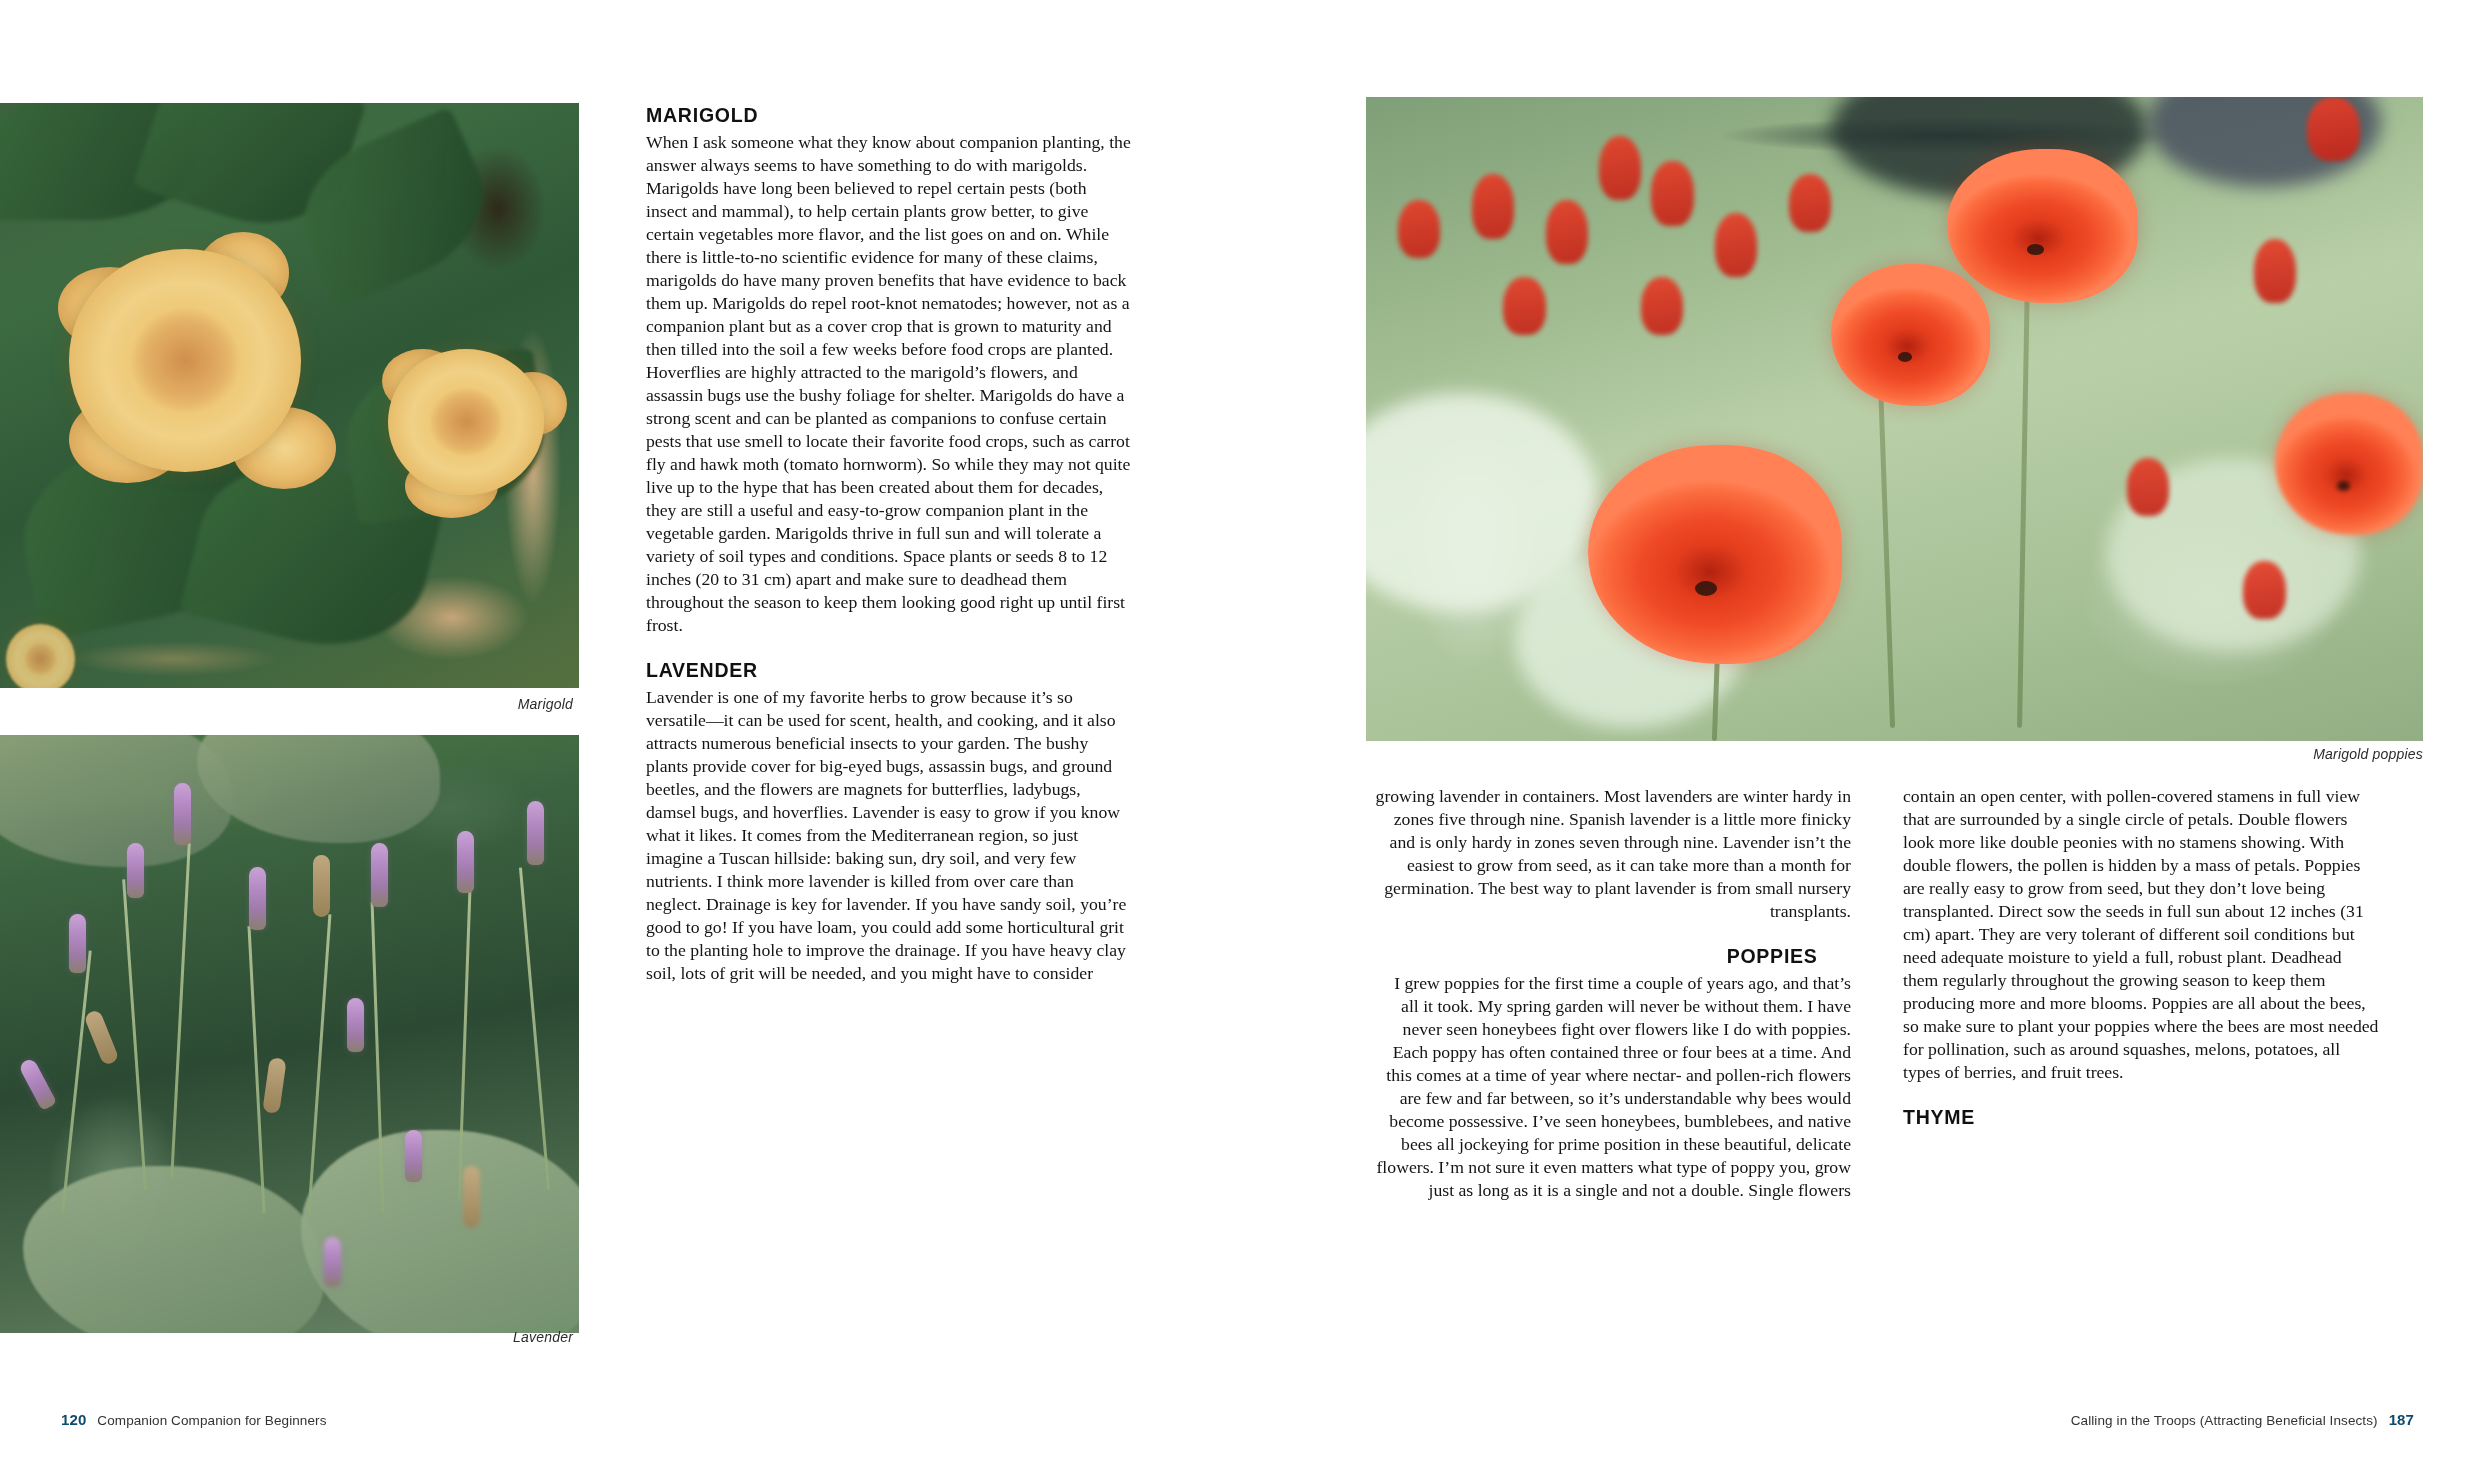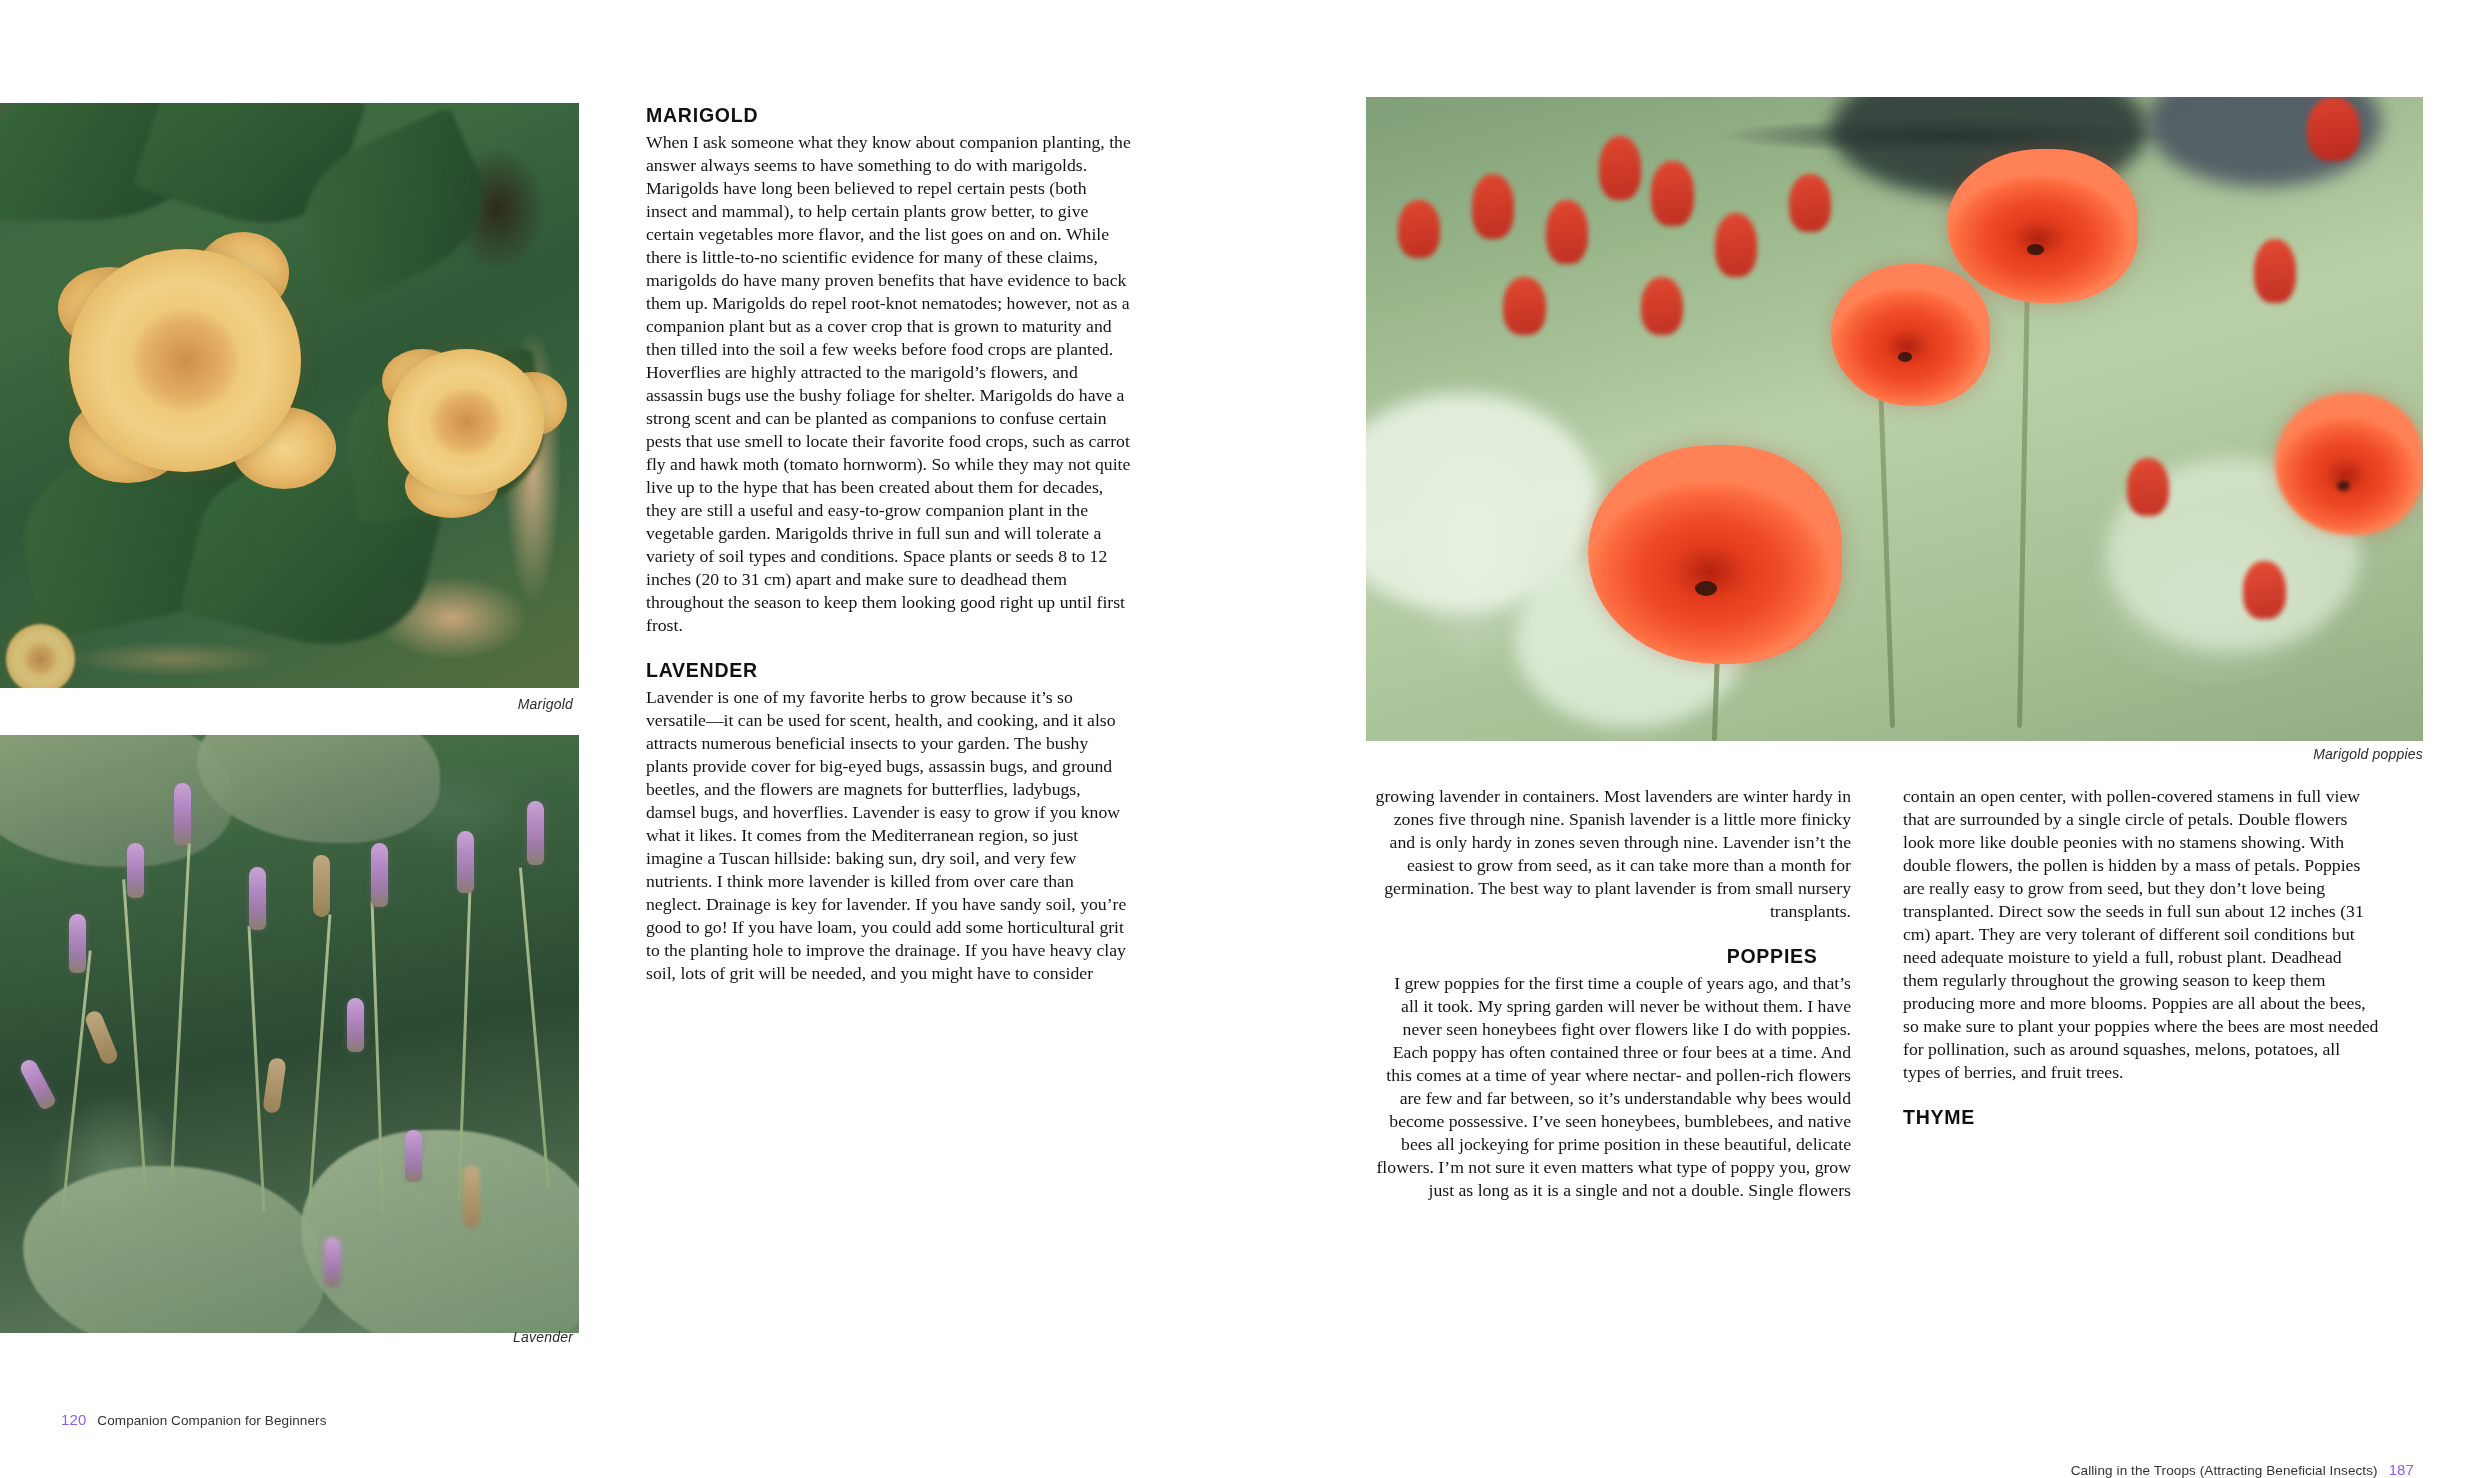--- a/index.html
+++ b/index.html
@@ -214,27 +214,27 @@
     bottom: 0;
     font-family: "Liberation Sans", "DejaVu Sans", sans-serif;
     font-size: 13.5px;
     color: #333;
     letter-spacing: 0.1px;
     display: flex;
     align-items: baseline;
     gap: 11px;
   }
   .footer .pgnum {
-    font-weight: 400;
+    font-weight: 700;
     font-size: 15px;
-    color: #8b5cf6;
+    color: #0c4a6e;
   }
   .footer-left  { left: 61px;  top: 1411px; }
   .footer-right { left: auto;  right: 61px; top: 1411px; }
-  .footer-right { justify-content: flex-end; align-items: flex-end; }
+  .footer-right { justify-content: flex-end; }
 </style>
 </head>
 <body>
 
 <div class="spread">
 
   <div class="page page-left">
 
     <div class="photo photo-marigold">
       <div class="layer mg-bg"></div>

